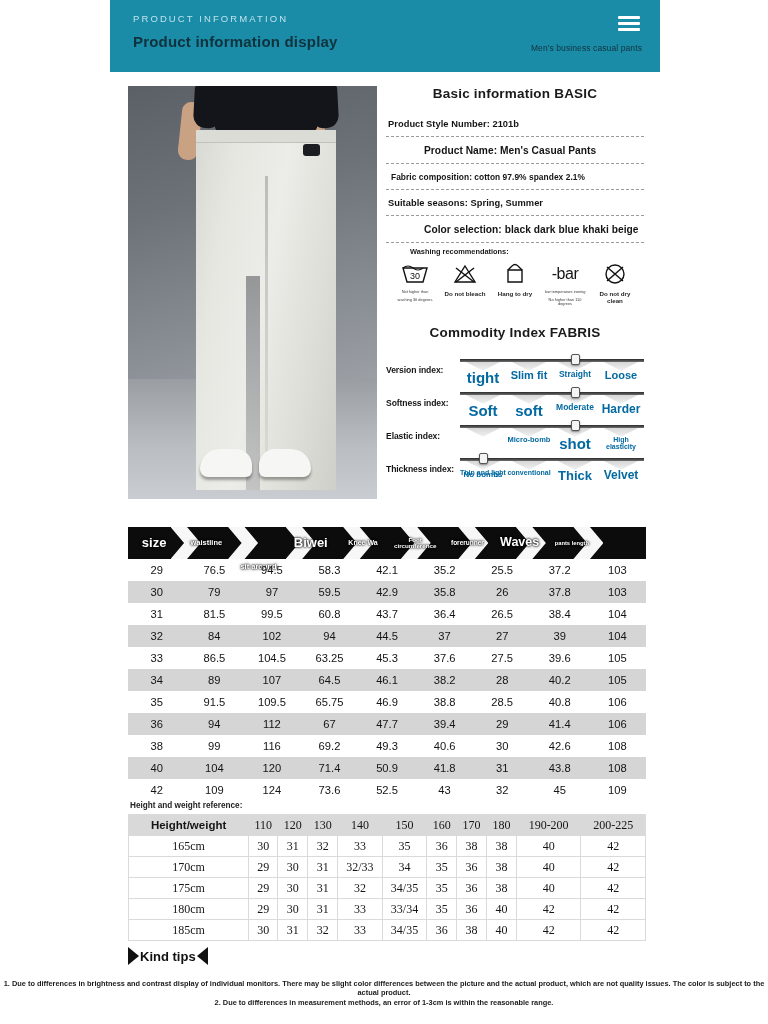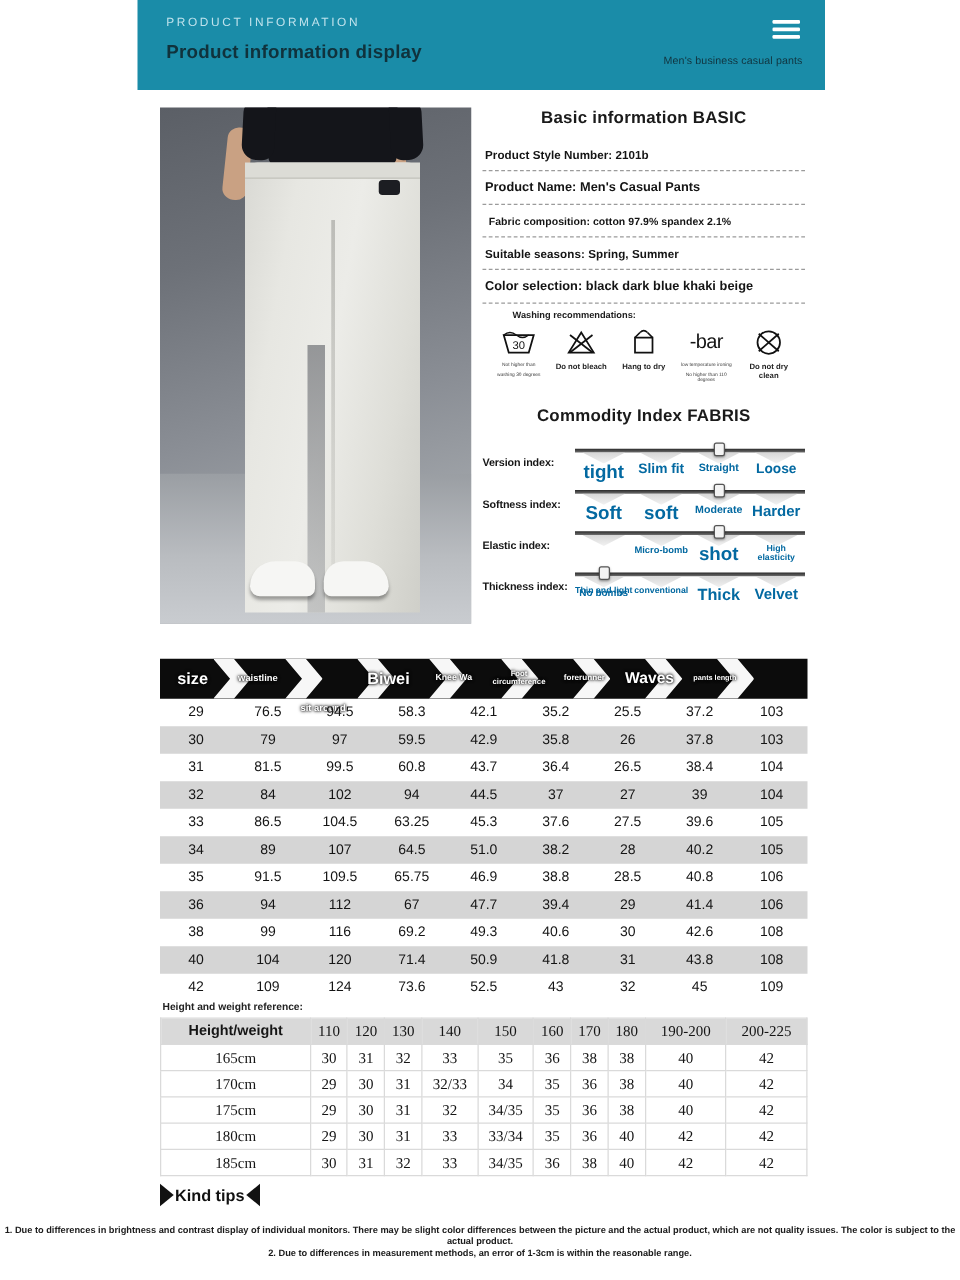--- a/index.html
+++ b/index.html
@@ -92,21 +92,21 @@
   .right-col { position: absolute; left: 386px; top: 86px; width: 258px; }
   .sec-title {
     text-align: center; font-size: 13.5px; font-weight: bold; color: #1a1a1a;
     letter-spacing: .2px; margin-bottom: 14px;
   }
   .basic-row {
     font-size: 9.3px; font-weight: bold; color: #141414;
     padding: 4px 0 7px 2px; letter-spacing: .05px;
   }
   .basic-row.small { font-size: 8.4px; padding-left: 5px; }
-  .basic-row.big { font-size: 10.2px; }
+  .basic-row.big { font-size: 10.2px; margin-left: 36px; }
   .dash-sep {
     height: 0; border-top: 1.5px dashed #9b9b9b; margin-bottom: 4px;
   }
 
   
   .wash-label {
     font-size: 7.4px; font-weight: bold; color: #1c1c1c; line-height: 1.25;
     padding-left: 24px; margin-top: 4px;
   }
   .wash-icons { display: flex; justify-content: space-between; padding: 5px 6px 0 6px; }
@@ -459,21 +459,21 @@
         <div>37.6</div>
         <div>27.5</div>
         <div>39.6</div>
         <div>105</div>
       </div>
       <div class="srow alt">
         <div>34</div>
         <div>89</div>
         <div>107</div>
         <div>64.5</div>
-        <div>51.0</div>
+        <div>46.1</div>
         <div>38.2</div>
         <div>28</div>
         <div>40.2</div>
         <div>105</div>
       </div>
       <div class="srow">
         <div>35</div>
         <div>91.5</div>
         <div>109.5</div>
         <div>65.75</div>

